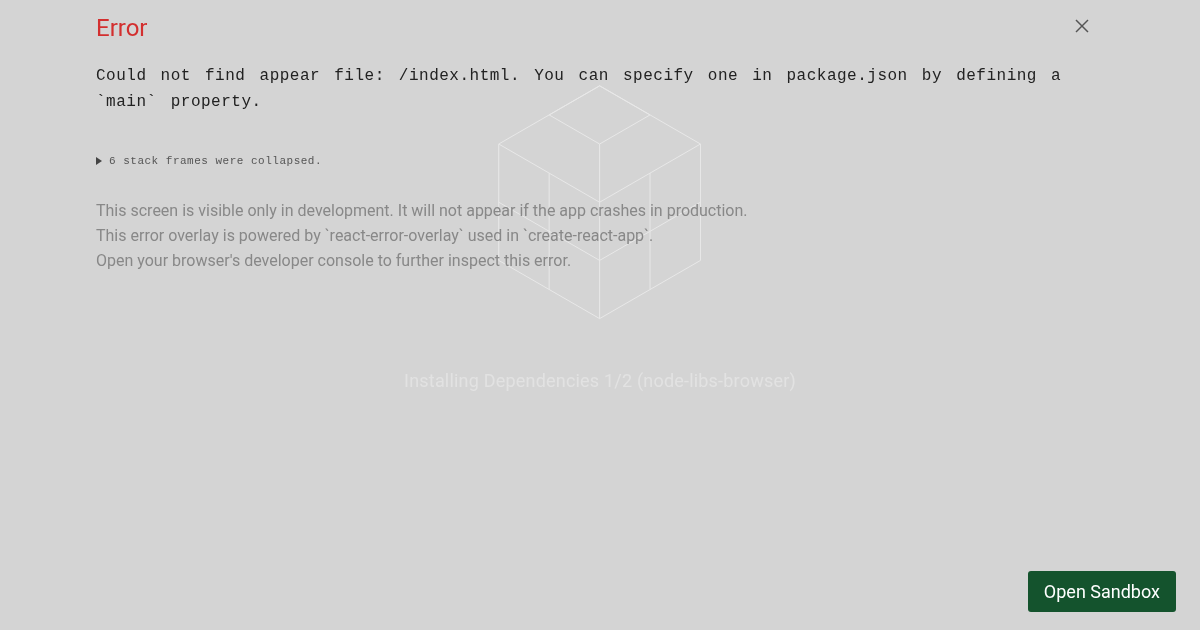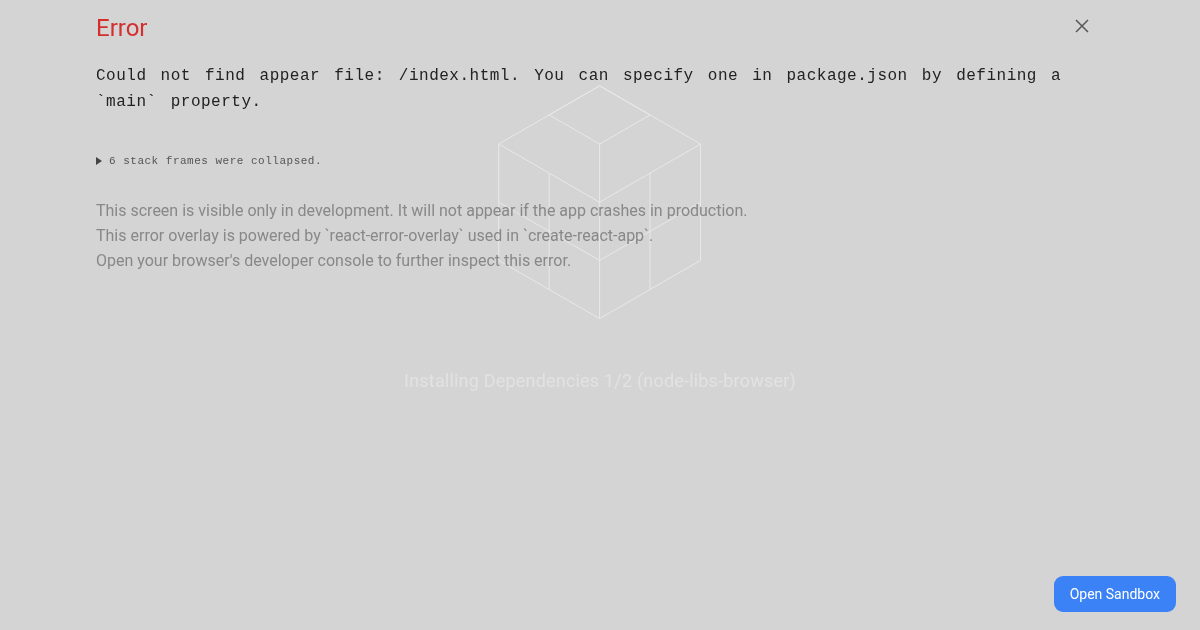--- a/index.html
+++ b/index.html
@@ -105,25 +105,25 @@
       color: #555;
       display: flex;
       align-items: center;
       justify-content: center;
       font-size: 18px;
     }
     .open-sandbox {
       position: absolute;
       bottom: 18px;
       right: 24px;
-      background: #3b82f6;
+      background: #14532d;
       color: #fff;
-      font-size: 14px;
+      font-size: 18px;
       padding: 10px 16px;
-      border-radius: 9px;
+      border-radius: 3px;
       cursor: pointer;
       z-index: 20;
       border: none;
       font-family: inherit;
     }
   </style>
 </head>
 <body>
 
 <div class="background-loader">

